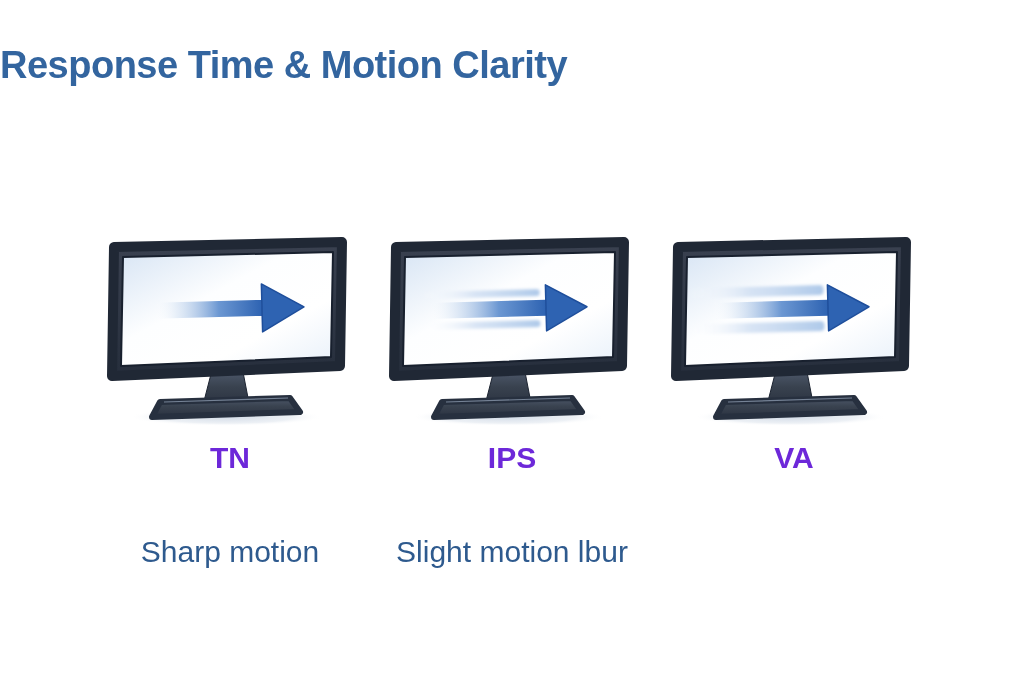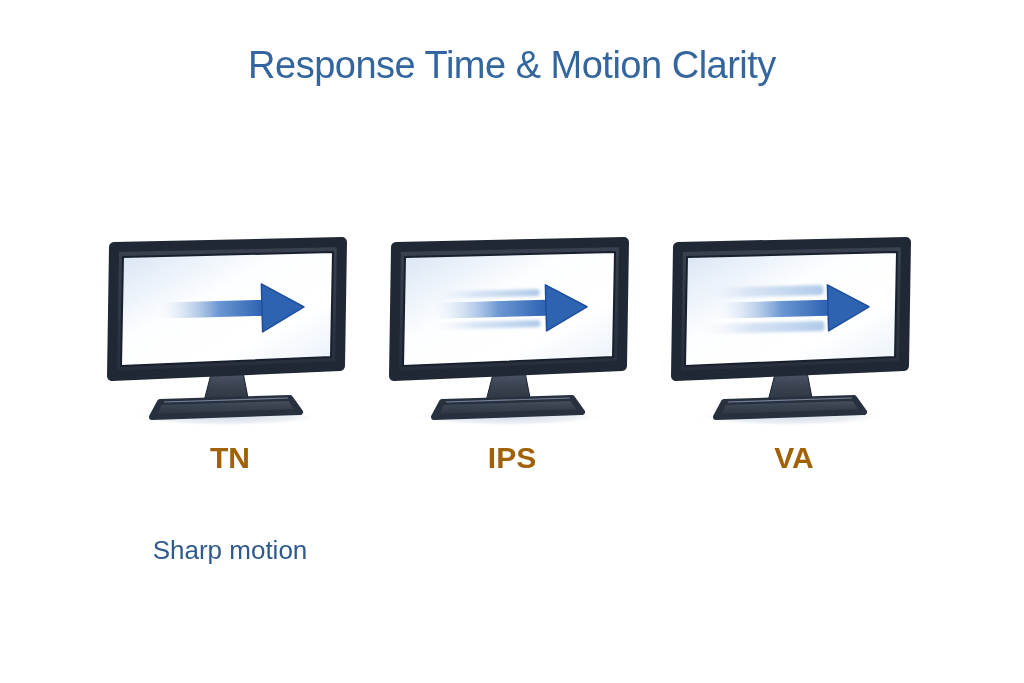--- a/index.html
+++ b/index.html
@@ -12,23 +12,23 @@
     font-family: "Liberation Sans", sans-serif;
   }
   .page {
     width: 1024px;
     height: 683px;
     position: relative;
     background: #ffffff;
   }
   .title {
     margin-top: 44px;
-    text-align: center;
+    text-align: left;
     font-size: 38px;
-    font-weight: 400;
+    font-weight: 700;
     letter-spacing: -0.5px;
     color: #33659f;
   }
   .panels-row {
     display: flex;
     justify-content: center;
     margin-top: 132px;
   }
   .panel {
     width: 282px;
@@ -38,26 +38,26 @@
   }
   .monitor-svg {
     width: 280px;
     height: 210px;
     display: block;
   }
   .panel-label {
     margin-top: 12px;
     font-size: 30px;
     font-weight: 700;
-    color: #a16207;
+    color: #6d28d9;
     text-align: center;
   }
   .panel-caption {
     margin-top: 60px;
-    font-size: 26px;
+    font-size: 30px;
     font-weight: 400;
     color: #2e5a8e;
     text-align: center;
     white-space: nowrap;
   }
   .defs-holder {
     position: absolute;
     width: 0;
     height: 0;
     overflow: hidden;
@@ -137,20 +137,21 @@
         <polygon points="24,28 252,23 250,147 22,157" fill="url(#gBezel)" stroke="#202835" stroke-width="10" stroke-linejoin="round"></polygon>
         <polygon points="33,38 243,33 241,138 31,147" fill="url(#gScreen)" stroke="#18202e" stroke-width="2" stroke-linejoin="round"></polygon>
         <g transform="rotate(-1.5 130 90)">
           <rect x="50" y="71" width="118" height="7" rx="3" fill="url(#gTrail)" filter="url(#soft)"></rect>
           <rect x="50" y="102" width="118" height="7" rx="3" fill="url(#gTrail)" filter="url(#soft)"></rect>
           <rect x="56" y="82" width="118" height="16" fill="url(#gShaft)"></rect>
           <polygon points="174,67 215,90 174,113" fill="#2e63b2" stroke="#1e4e9b" stroke-width="1.5" stroke-linejoin="round"></polygon>
         </g>
       </svg>
       <div class="panel-label">IPS</div>
+      <div class="panel-caption">Slight motion lbur</div>
     </div>
 
     <div class="panel">
       <svg class="monitor-svg" viewBox="0 0 280 210">
         <ellipse cx="136" cy="198" rx="96" ry="9" fill="url(#gShadow)"></ellipse>
         <polygon points="121,155 153,153 159,184 113,186" fill="url(#gBase)" stroke="#1c2330" stroke-width="1"></polygon>
         <polygon points="70,183 200,179 210,193 62,198" fill="url(#gBase)" stroke="#27303f" stroke-width="6" stroke-linejoin="round"></polygon>
         <polyline points="74,183 198,179" stroke="#8a97ab" stroke-width="1.2" opacity="0.8" fill="none"></polyline>
         <polygon points="24,28 252,23 250,147 22,157" fill="url(#gBezel)" stroke="#202835" stroke-width="10" stroke-linejoin="round"></polygon>
         <polygon points="33,38 243,33 241,138 31,147" fill="url(#gScreen)" stroke="#18202e" stroke-width="2" stroke-linejoin="round"></polygon>

